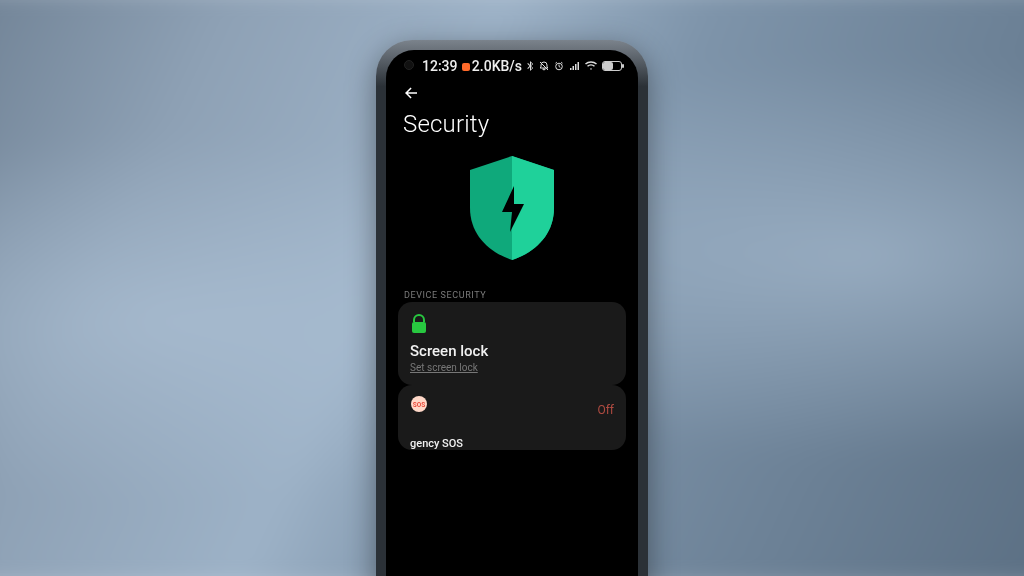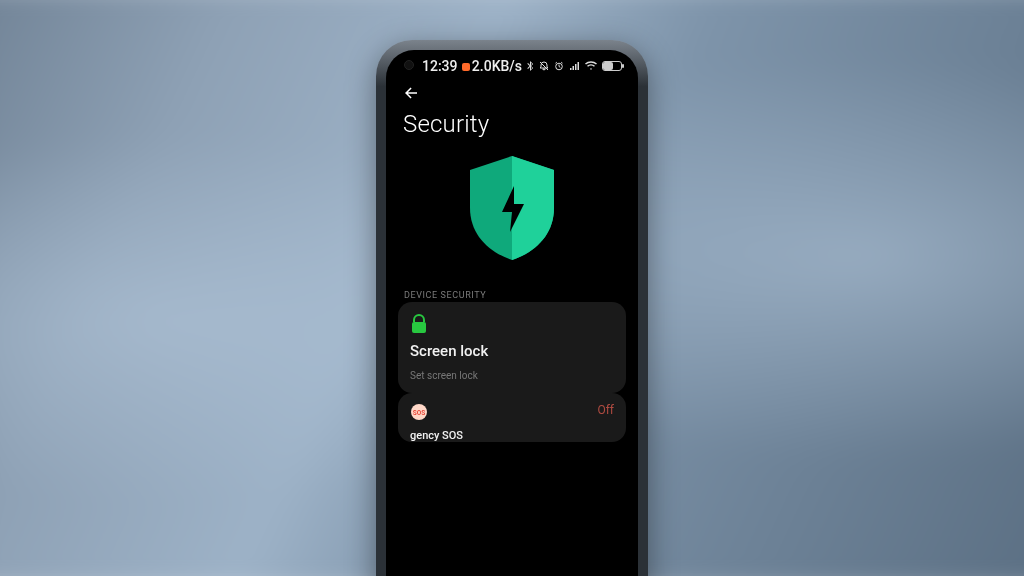--- a/index.html
+++ b/index.html
@@ -78,25 +78,25 @@
   }
   .tile {
     flex:1;
     background:#1a1a1a;
     border-radius:14px;
     padding:12px 12px 12px;
     min-height:82px;
   }
   .tile .ico { height:22px; margin-bottom:6px; }
   .tile .t-title { font-size:15px; font-weight:500; color:#f2f2f2; }
-  .tile .t-sub { font-size:10px; color:#777; margin-top:10px; white-space:nowrap; overflow:hidden; }
+  .tile .t-sub { font-size:10px; color:#777; margin-top:2px; white-space:nowrap; overflow:hidden;text-decoration:underline; }
   .tile.partial { min-height:40px; padding-top:10px; padding-bottom:0; }
   .tile.partial .t-title { font-size:11px; }
   .badge-off { font-size:12px; color:#b04b41; margin-left:auto; }
-  .tile.partial .row { display:flex; align-items:flex-start; gap:6px; }
+  .tile.partial .row { display:flex; align-items:flex-end; gap:6px; }
 
 </style>
 </head>
 <body>
 
 <div class="backdrop"></div>
 
 <div class="phone">
   <div class="screen">
     <div class="camera"></div>
@@ -173,18 +173,18 @@
       <div class="tile partial">
         <div class="row">
           <span>
             <svg width="20" height="18" viewBox="0 0 20 18">
                 <circle cx="9" cy="9" r="8" fill="#ffd8c8"></circle>
                 <text x="9" y="12" text-anchor="middle" font-size="6.5" font-weight="700" fill="#e94b3c">SOS</text>
               </svg>
           </span>
           <span class="badge-off">Off</span>
         </div>
-        <div class="t-title" style="margin-top:4px">gency SOS</div>
+        <div class="t-title" style="margin-top:20px">gency SOS</div>
       </div>
     </div>
 
   </div>
 </div>
 
 </body></html>

